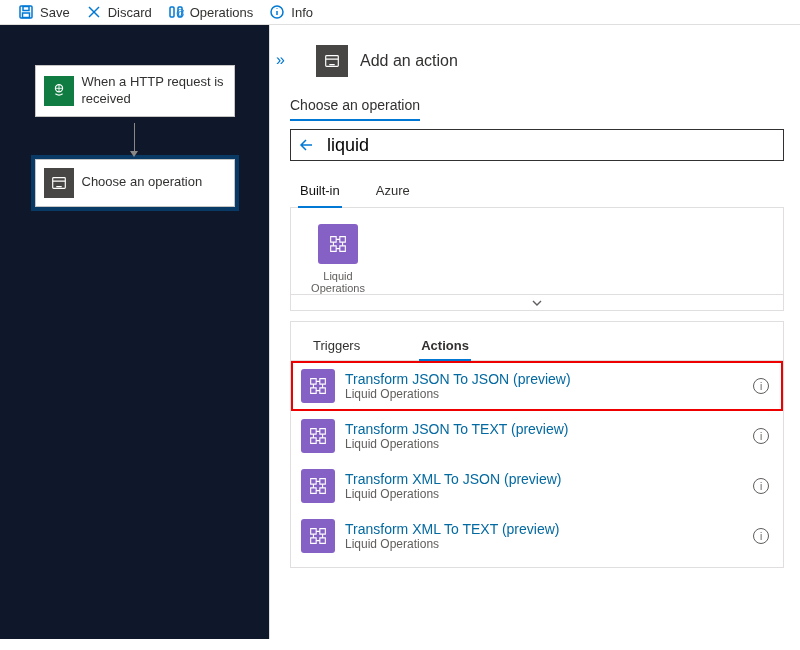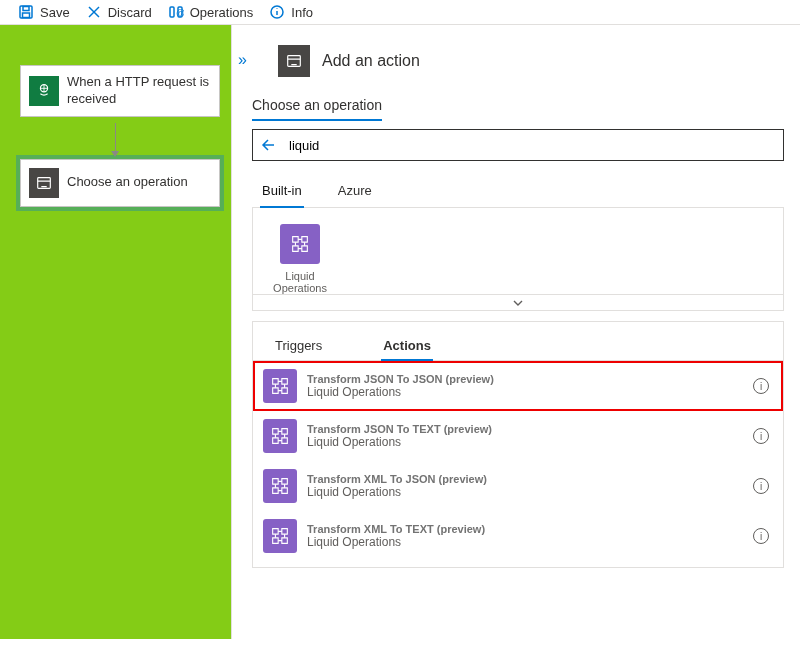--- a/index.html
+++ b/index.html
@@ -7,21 +7,21 @@
 
 
 .toolbar { display: flex; align-items: center; padding: 6px 10px; border-bottom: 1px solid #e1dfdd; height: 25px; }
 .toolbar-btn { display: flex; align-items: center; gap: 6px; padding: 2px 8px; cursor: pointer; color: #323130; }
 .toolbar-btn .ic { width: 16px; height: 16px; display:inline-flex; align-items:center; justify-content:center; }
 .toolbar .ic svg { stroke: #0078d4; fill: none; stroke-width: 1.5; }
 
 .main { display:flex; height: calc(100% - 36px); }
 
 
-.canvas { width: 232px; background: #84cc16; padding: 40px 20px 36px 20px; position:relative; border-right:1px solid #e1dfdd; }
+.canvas { width: 270px; background: #0f172a; padding: 40px 20px 36px 20px; position:relative; border-right:1px solid #e1dfdd; }
 .node { background:#fff; border:1px solid #c7c6c4; display:flex; align-items:center; padding:8px; width: 200px; margin:0 auto; cursor:pointer; }
 .node.selected { box-shadow: 0 0 0 4px rgba(0,120,212,0.35); }
 .node-icon { width:30px; height:30px; display:flex; align-items:center; justify-content:center; margin-right:8px; flex-shrink:0; }
 .node-icon.http { background:#107c41; color:#fff; font-size:14px; }
 .node-icon.op { background:#484644; color:#fff; }
 .node-label { font-size:13px; line-height:1.3; }
 .arrow-down { width:1px; height:30px; background:#8a8886; margin:6px auto; position:relative; }
 .arrow-down::after { content:""; position:absolute; bottom:-4px; left:-4px; width:0; height:0; border-left:4.5px solid transparent; border-right:4.5px solid transparent; border-top:6px solid #8a8886; }
 
 
@@ -29,42 +29,42 @@
 .collapse { position:absolute; left:6px; top:26px; color:#0078d4; font-size:16px; cursor:pointer; }
 .panel-header { display:flex; align-items:center; gap:12px; margin-bottom:14px; padding-left:30px; }
 .panel-header-icon { width:32px; height:32px; background:#484644; display:flex; align-items:center; justify-content:center; }
 .panel-header-title { font-size:16px; }
 
 .subsection { padding-left:4px; }
 .subsection-title { font-size:14px; color:#323130; padding:6px 0; border-bottom:2px solid #0078d4; display:inline-block; margin-bottom:8px; }
 
 .search { border:1px solid #323130; display:flex; align-items:center; height:32px; margin-bottom:14px; }
 .search .back { width:30px; height:30px; display:flex; align-items:center; justify-content:center; color:#0078d4; cursor:pointer; }
-.search input { border:none; outline:none; flex:1; font-size:13px; padding:4px 6px; }
+.search input { border:none; outline:none; flex:1; font-size:18px; padding:4px 6px; }
 
 .tabs { display:flex; gap:24px; border-bottom:1px solid #e1dfdd; }
 .tab { padding:8px 2px; font-size:13px; cursor:pointer; color:#323130;margin-left:8px; }
 .tab.active { color:#111; border-bottom:2px solid #0078d4; margin-bottom:-1px; }
 
 .connectors { border:1px solid #e1dfdd; border-top:none; padding:16px 14px 0 14px; }
 .connector-tile { width:66px; text-align:center; font-size:11px; color:#605e5c; cursor:pointer; }
 .connector-tile .cicon { width:40px; height:40px; background:#8661c5; border-radius:3px; margin:0 auto 6px auto; display:flex; align-items:center; justify-content:center; }
 
 .expand-bar { border:1px solid #e1dfdd; border-top:none; height:16px; display:flex; align-items:center; justify-content:center; cursor:pointer; color:#605e5c; margin-bottom:10px;}
 .expand-bar svg { width:12px; height:8px; }
 
 .actions-box { border:1px solid #e1dfdd; padding:0 0 6px 0; }
 .inner-tabs { display:flex; gap:24px; padding:10px 20px 0 20px; border-bottom:1px solid #e1dfdd; }
 .inner-tab { padding:6px 2px; font-size:13px; cursor:pointer; }
 .inner-tab.active { border-bottom:2px solid #0078d4; margin-bottom:-1px; font-weight:600;margin-left:33px; }
 
 .action-row { display:flex; align-items:center; padding:8px 14px 8px 10px; gap:10px; cursor:pointer; }
 .action-row.highlight { outline:2px solid #e00; outline-offset:-2px; }
 .action-icon { width:34px; height:34px; background:#8661c5; border-radius:3px; display:flex; align-items:center; justify-content:center; flex-shrink:0; }
-.action-text .a-title { font-size:11px; font-weight:700; color:#737373; }
+.action-text .a-title { font-size:14px; font-weight:400; color:#0369a1; }
 .action-text .a-sub { font-size:12px; color:#605e5c; }
 .info-ic { margin-left:auto; width:16px; height:16px; border:1px solid #605e5c; border-radius:50%; display:flex; align-items:center; justify-content:center; font-size:10px; color:#605e5c; cursor:pointer; }
 
 .liquid-svg { width:22px; height:22px; }
 .op-svg { width:18px; height:18px; }
 </style>
 </head>
 <body>
 
 <div class="toolbar">

